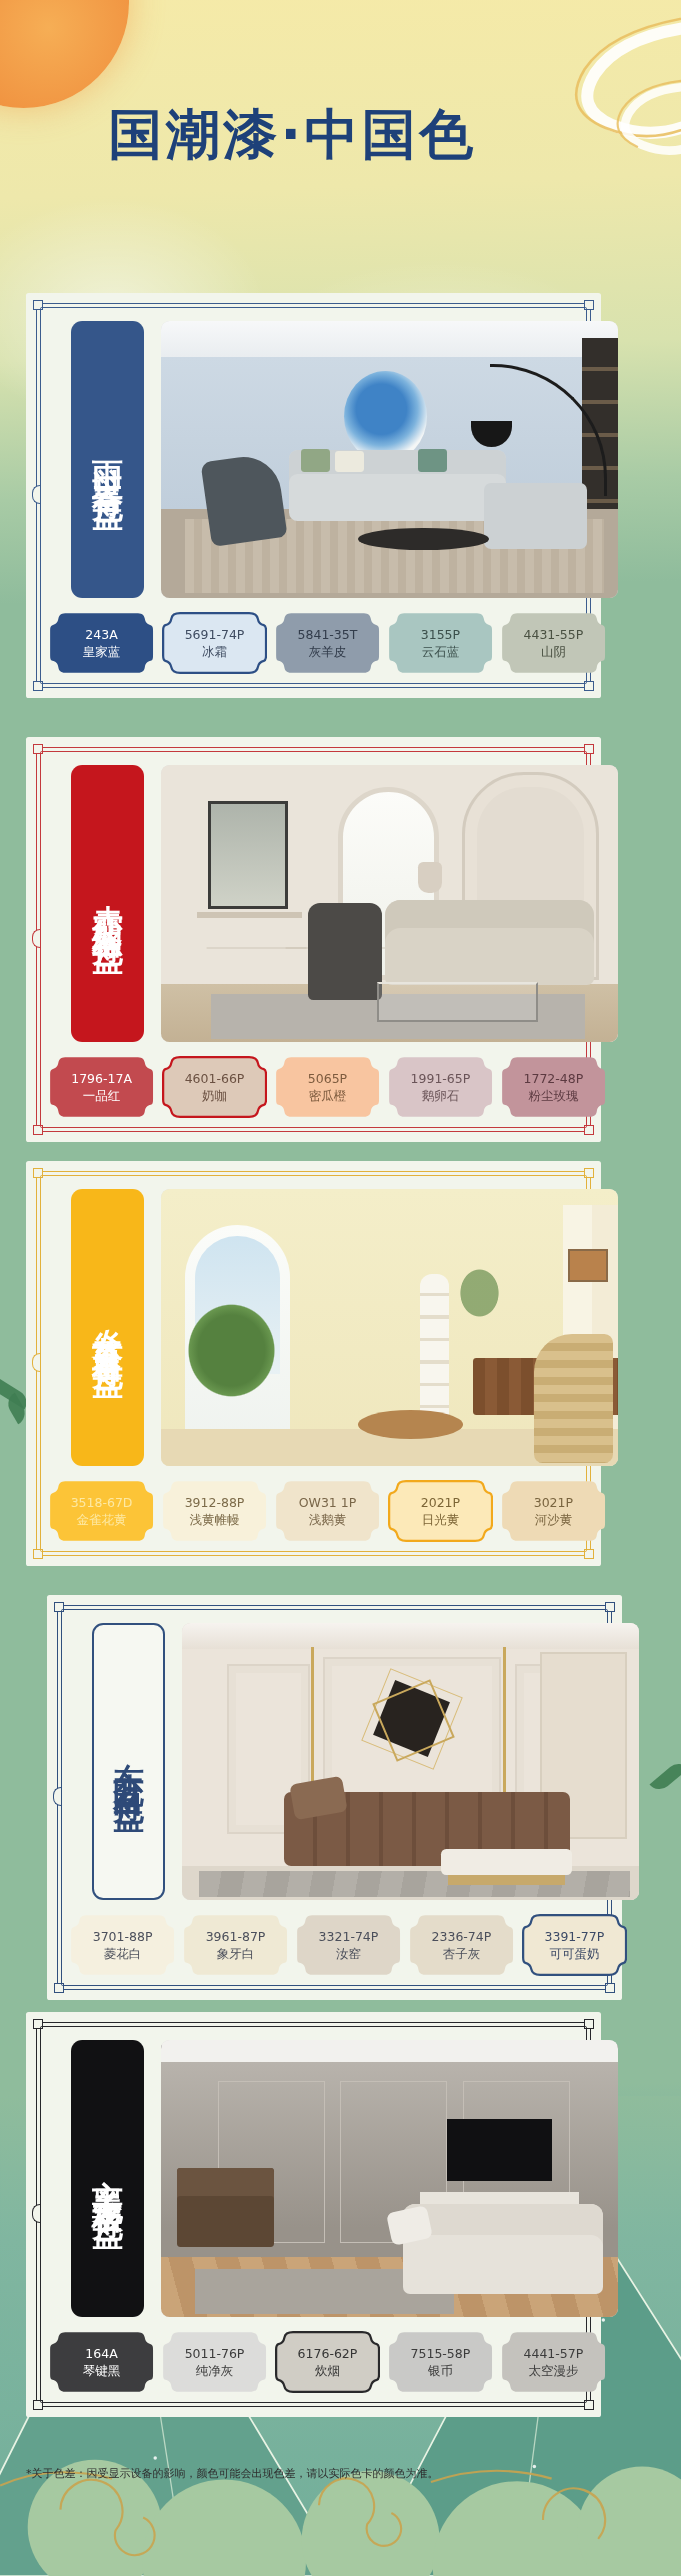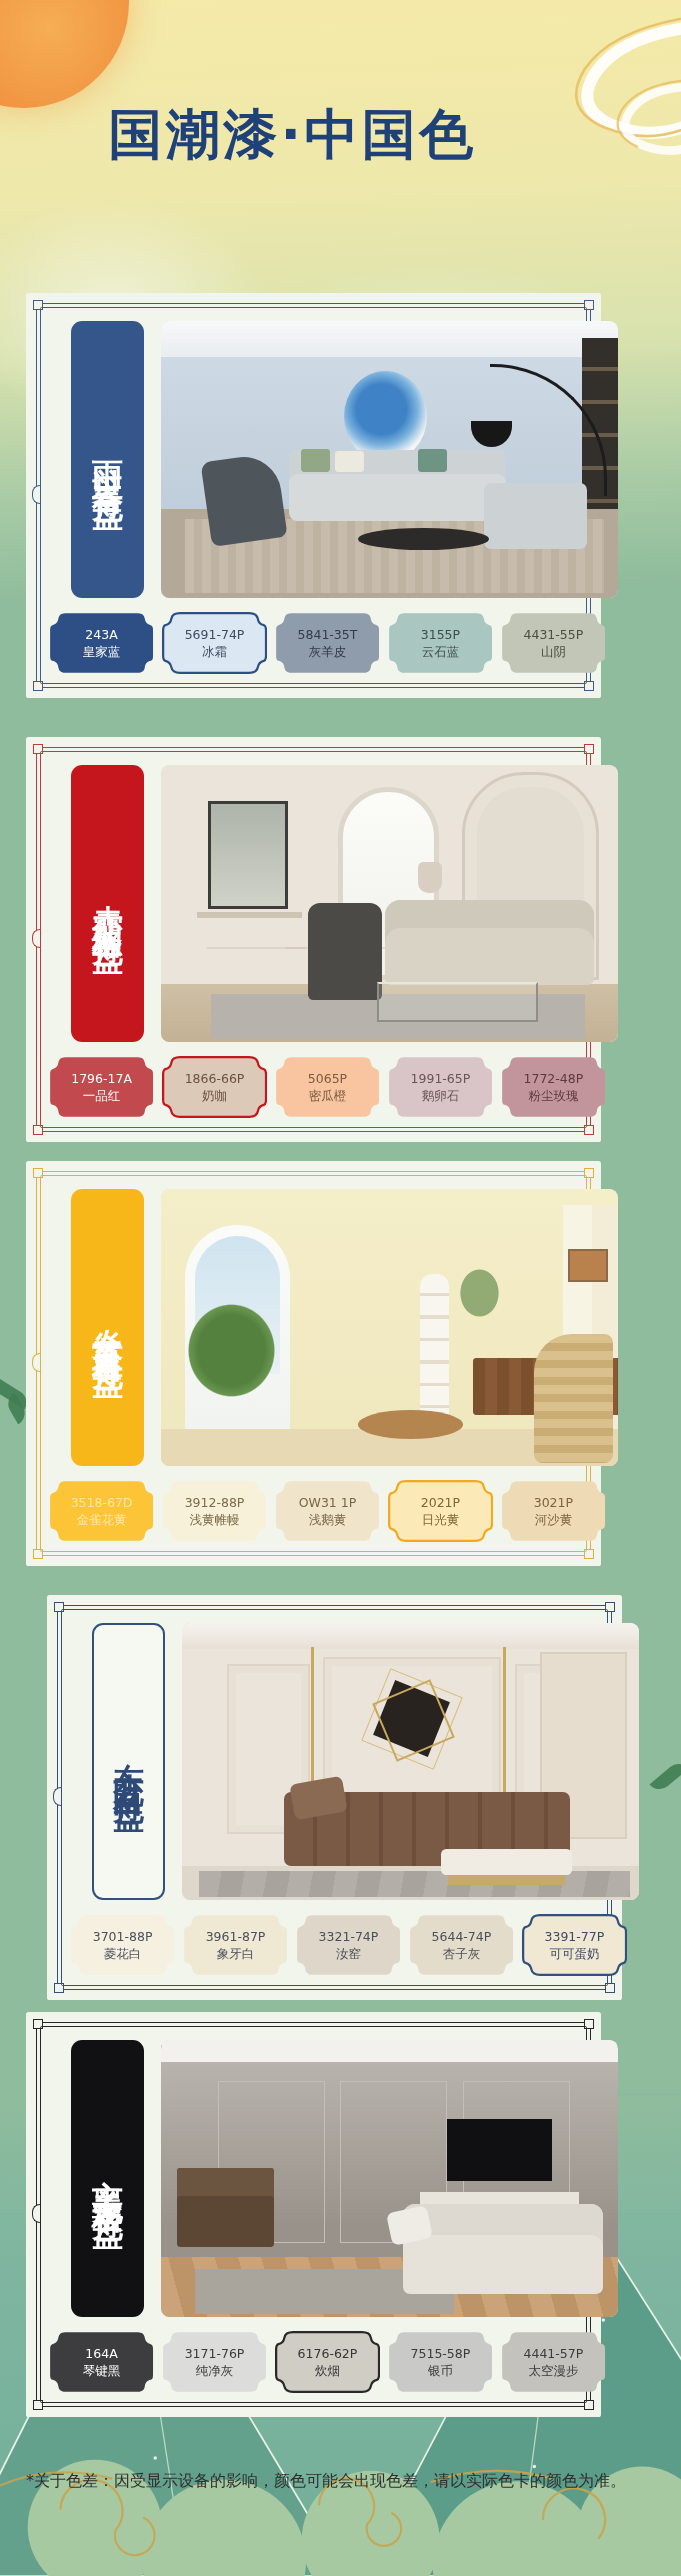--- a/index.html
+++ b/index.html
@@ -41,21 +41,21 @@
   .scene{position:absolute;inset:0;}
   .scene div{position:absolute;}
   
   .swatches{position:absolute;left:23px;top:319px;width:557px;height:62px;display:flex;gap:7.8px;}
   .swatch{position:relative;flex:1;}
   .plq{position:absolute;inset:0;width:100%;height:100%;}
   .plq path{fill:var(--sw-bg);stroke:var(--sw-bd,transparent);stroke-width:3;}
   .sw-lines{position:absolute;inset:0;display:flex;flex-direction:column;align-items:center;justify-content:center;gap:2.6px;
             color:var(--sw-tx);font-size:12.5px;font-weight:500;line-height:1.2;}
   
-  .footer-note{position:absolute;left:26px;top:2455px;width:630px;font-size:16px;color:var(--footnote,#2e2e2e);}
+  .footer-note{position:absolute;left:26px;top:2455px;width:630px;font-size:11px;color:var(--footnote,#2e2e2e);}
   
   .r1 .ceil{left:0;top:0;right:0;height:36px;background:linear-gradient(#f7f8f9,#e9edf0);}
   .r1 .wall{left:0;top:36px;right:0;height:152px;background:linear-gradient(#cdd9e4,#c0cedb);}
   .r1 .shelf{right:0;top:17px;width:36px;height:203px;background:repeating-linear-gradient(#332f2b 0 29px,#6b5c49 29px 33px);}
   .r1 .art{left:183px;top:50px;width:83px;height:91px;border-radius:50%;
            background:radial-gradient(circle at 45% 42%,#3f83c6 0 36%,#7db3dd 52%,#f4f6f6 70%);}
   .r1 .lampa{left:329px;top:43px;width:114px;height:129px;border:3px solid #1c1c1c;border-left:none;border-bottom:none;border-radius:0 114px 0 0;}
   .r1 .lamph{left:310px;top:100px;width:41px;height:26px;background:#171717;border-radius:0 0 22.4px 22.4px;}
   .r1 .floor{left:0;top:188px;right:0;bottom:0;background:#b4a999;}
   .r1 .rug{left:24px;top:198px;right:14px;bottom:5.2px;background:repeating-linear-gradient(90deg,#c7bcab 0 8.6px,#beb2a0 8.6px 17px);}
@@ -297,21 +297,21 @@
         <div class="sw-lines">
             <span>1796-17A</span>
             <span>一品红</span>
           </div>
       </div>
       <div class="swatch" style="--sw-bg: #ddc9b8; --sw-tx: #6b5142; --sw-bd: #c5161d;">
         <svg class="plq" viewBox="0 0 140 80" preserveAspectRatio="none">
             <path d="M24 1.5 L116 1.5 C123 1.5 126.5 3 127.5 8.5 C128.5 14 131 16 135.5 17 C138 17.8 138.5 20 138.5 24 L138.5 56 C138.5 60 138 62.2 135.5 63 C131 64 128.5 66 127.5 71.5 C126.5 77 123 78.5 116 78.5 L24 78.5 C17 78.5 13.5 77 12.5 71.5 C11.5 66 9 64 4.5 63 C2 62.2 1.5 60 1.5 56 L1.5 24 C1.5 20 2 17.8 4.5 17 C9 16 11.5 14 12.5 8.5 C13.5 3 17 1.5 24 1.5 Z"></path>
           </svg>
         <div class="sw-lines">
-            <span>1866-66P</span>
+            <span>4601-66P</span>
             <span>奶咖</span>
           </div>
       </div>
       <div class="swatch" style="--sw-bg: #f8c5a0; --sw-tx: #7d5b3e; --sw-bd: transparent;">
         <svg class="plq" viewBox="0 0 140 80" preserveAspectRatio="none">
             <path d="M24 1.5 L116 1.5 C123 1.5 126.5 3 127.5 8.5 C128.5 14 131 16 135.5 17 C138 17.8 138.5 20 138.5 24 L138.5 56 C138.5 60 138 62.2 135.5 63 C131 64 128.5 66 127.5 71.5 C126.5 77 123 78.5 116 78.5 L24 78.5 C17 78.5 13.5 77 12.5 71.5 C11.5 66 9 64 4.5 63 C2 62.2 1.5 60 1.5 56 L1.5 24 C1.5 20 2 17.8 4.5 17 C9 16 11.5 14 12.5 8.5 C13.5 3 17 1.5 24 1.5 Z"></path>
           </svg>
         <div class="sw-lines">
             <span>5065P</span>
             <span>密瓜橙</span>
@@ -473,21 +473,21 @@
         <div class="sw-lines">
             <span>3321-74P</span>
             <span>汝窑</span>
           </div>
       </div>
       <div class="swatch" style="--sw-bg: #e4dcca; --sw-tx: #4b4f5b; --sw-bd: transparent;">
         <svg class="plq" viewBox="0 0 140 80" preserveAspectRatio="none">
             <path d="M24 1.5 L116 1.5 C123 1.5 126.5 3 127.5 8.5 C128.5 14 131 16 135.5 17 C138 17.8 138.5 20 138.5 24 L138.5 56 C138.5 60 138 62.2 135.5 63 C131 64 128.5 66 127.5 71.5 C126.5 77 123 78.5 116 78.5 L24 78.5 C17 78.5 13.5 77 12.5 71.5 C11.5 66 9 64 4.5 63 C2 62.2 1.5 60 1.5 56 L1.5 24 C1.5 20 2 17.8 4.5 17 C9 16 11.5 14 12.5 8.5 C13.5 3 17 1.5 24 1.5 Z"></path>
           </svg>
         <div class="sw-lines">
-            <span>5644-74P</span>
+            <span>2336-74P</span>
             <span>杏子灰</span>
           </div>
       </div>
       <div class="swatch" style="--sw-bg: #f0e8d3; --sw-tx: #3c4a66; --sw-bd: #31507e;">
         <svg class="plq" viewBox="0 0 140 80" preserveAspectRatio="none">
             <path d="M24 1.5 L116 1.5 C123 1.5 126.5 3 127.5 8.5 C128.5 14 131 16 135.5 17 C138 17.8 138.5 20 138.5 24 L138.5 56 C138.5 60 138 62.2 135.5 63 C131 64 128.5 66 127.5 71.5 C126.5 77 123 78.5 116 78.5 L24 78.5 C17 78.5 13.5 77 12.5 71.5 C11.5 66 9 64 4.5 63 C2 62.2 1.5 60 1.5 56 L1.5 24 C1.5 20 2 17.8 4.5 17 C9 16 11.5 14 12.5 8.5 C13.5 3 17 1.5 24 1.5 Z"></path>
           </svg>
         <div class="sw-lines">
             <span>3391-77P</span>
             <span>可可蛋奶</span>
@@ -532,21 +532,21 @@
         <div class="sw-lines">
             <span>164A</span>
             <span>琴键黑</span>
           </div>
       </div>
       <div class="swatch" style="--sw-bg: #dcdcda; --sw-tx: #3c3c3c; --sw-bd: transparent;">
         <svg class="plq" viewBox="0 0 140 80" preserveAspectRatio="none">
             <path d="M24 1.5 L116 1.5 C123 1.5 126.5 3 127.5 8.5 C128.5 14 131 16 135.5 17 C138 17.8 138.5 20 138.5 24 L138.5 56 C138.5 60 138 62.2 135.5 63 C131 64 128.5 66 127.5 71.5 C126.5 77 123 78.5 116 78.5 L24 78.5 C17 78.5 13.5 77 12.5 71.5 C11.5 66 9 64 4.5 63 C2 62.2 1.5 60 1.5 56 L1.5 24 C1.5 20 2 17.8 4.5 17 C9 16 11.5 14 12.5 8.5 C13.5 3 17 1.5 24 1.5 Z"></path>
           </svg>
         <div class="sw-lines">
-            <span>3171-76P</span>
+            <span>5011-76P</span>
             <span>纯净灰</span>
           </div>
       </div>
       <div class="swatch" style="--sw-bg: #d0cdc5; --sw-tx: #353535; --sw-bd: #29292b;">
         <svg class="plq" viewBox="0 0 140 80" preserveAspectRatio="none">
             <path d="M24 1.5 L116 1.5 C123 1.5 126.5 3 127.5 8.5 C128.5 14 131 16 135.5 17 C138 17.8 138.5 20 138.5 24 L138.5 56 C138.5 60 138 62.2 135.5 63 C131 64 128.5 66 127.5 71.5 C126.5 77 123 78.5 116 78.5 L24 78.5 C17 78.5 13.5 77 12.5 71.5 C11.5 66 9 64 4.5 63 C2 62.2 1.5 60 1.5 56 L1.5 24 C1.5 20 2 17.8 4.5 17 C9 16 11.5 14 12.5 8.5 C13.5 3 17 1.5 24 1.5 Z"></path>
           </svg>
         <div class="sw-lines">
             <span>6176-62P</span>
             <span>炊烟</span>

